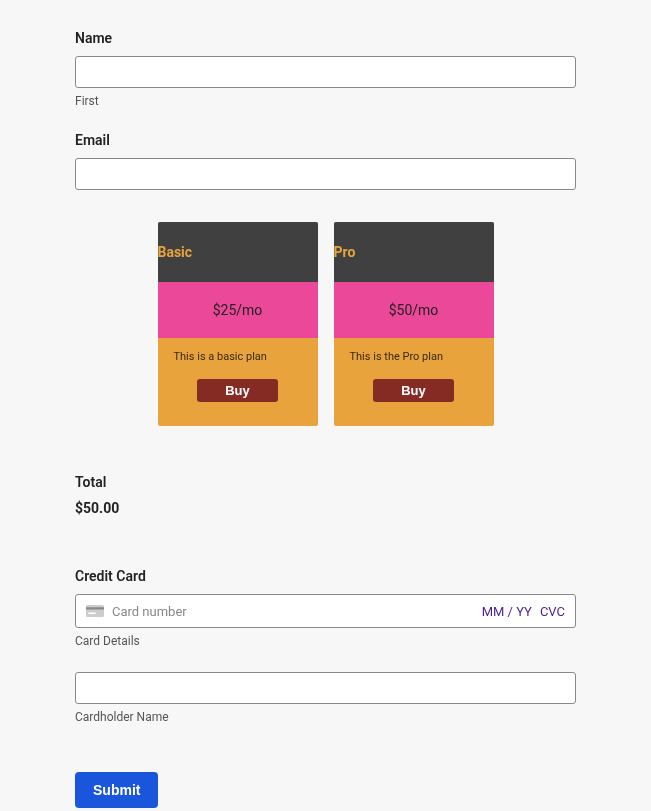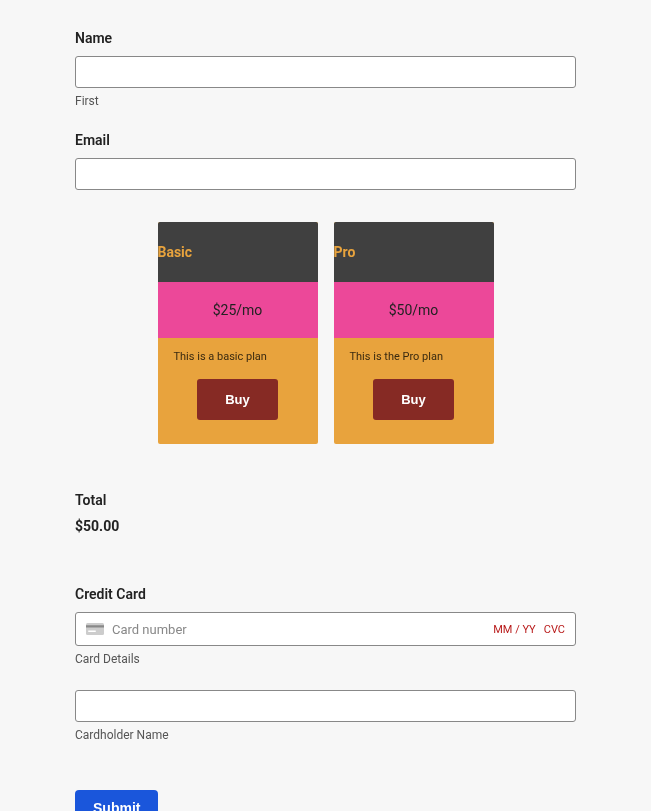--- a/index.html
+++ b/index.html
@@ -69,21 +69,21 @@
       color: #3a2a10;
       margin-bottom: 16px;
     }
     .buy-btn {
       display: block;
       margin: 0 auto;
       background: #862a24;
       color: #fff;
       border: none;
       border-radius: 3px;
-      padding: 13px 28px;
+      padding: 4px 28px;
       font-size: 13px;
       font-weight: 600;
       cursor: pointer;
     }
     .total-label {
       font-size: 14px;
       font-weight: 600;
     }
     .total-amount {
       font-size: 14px;
@@ -105,22 +105,22 @@
       width: 18px;
       height: 12px;
       flex-shrink: 0;
     }
     .cc-num {
       flex: 1;
       font-size: 13px;
       color: #888;
     }
     .cc-exp, .cc-cvc {
-      font-size: 11px;
-      color: #b91c1c;
+      font-size: 13px;
+      color: #4c1d95;
       flex-shrink: 0;
     }
     .submit-btn {
       background: #1a56db;
       color: #fff;
       border: none;
       border-radius: 4px;
       padding: 10px 18px;
       font-size: 14px;
       font-weight: 600;

